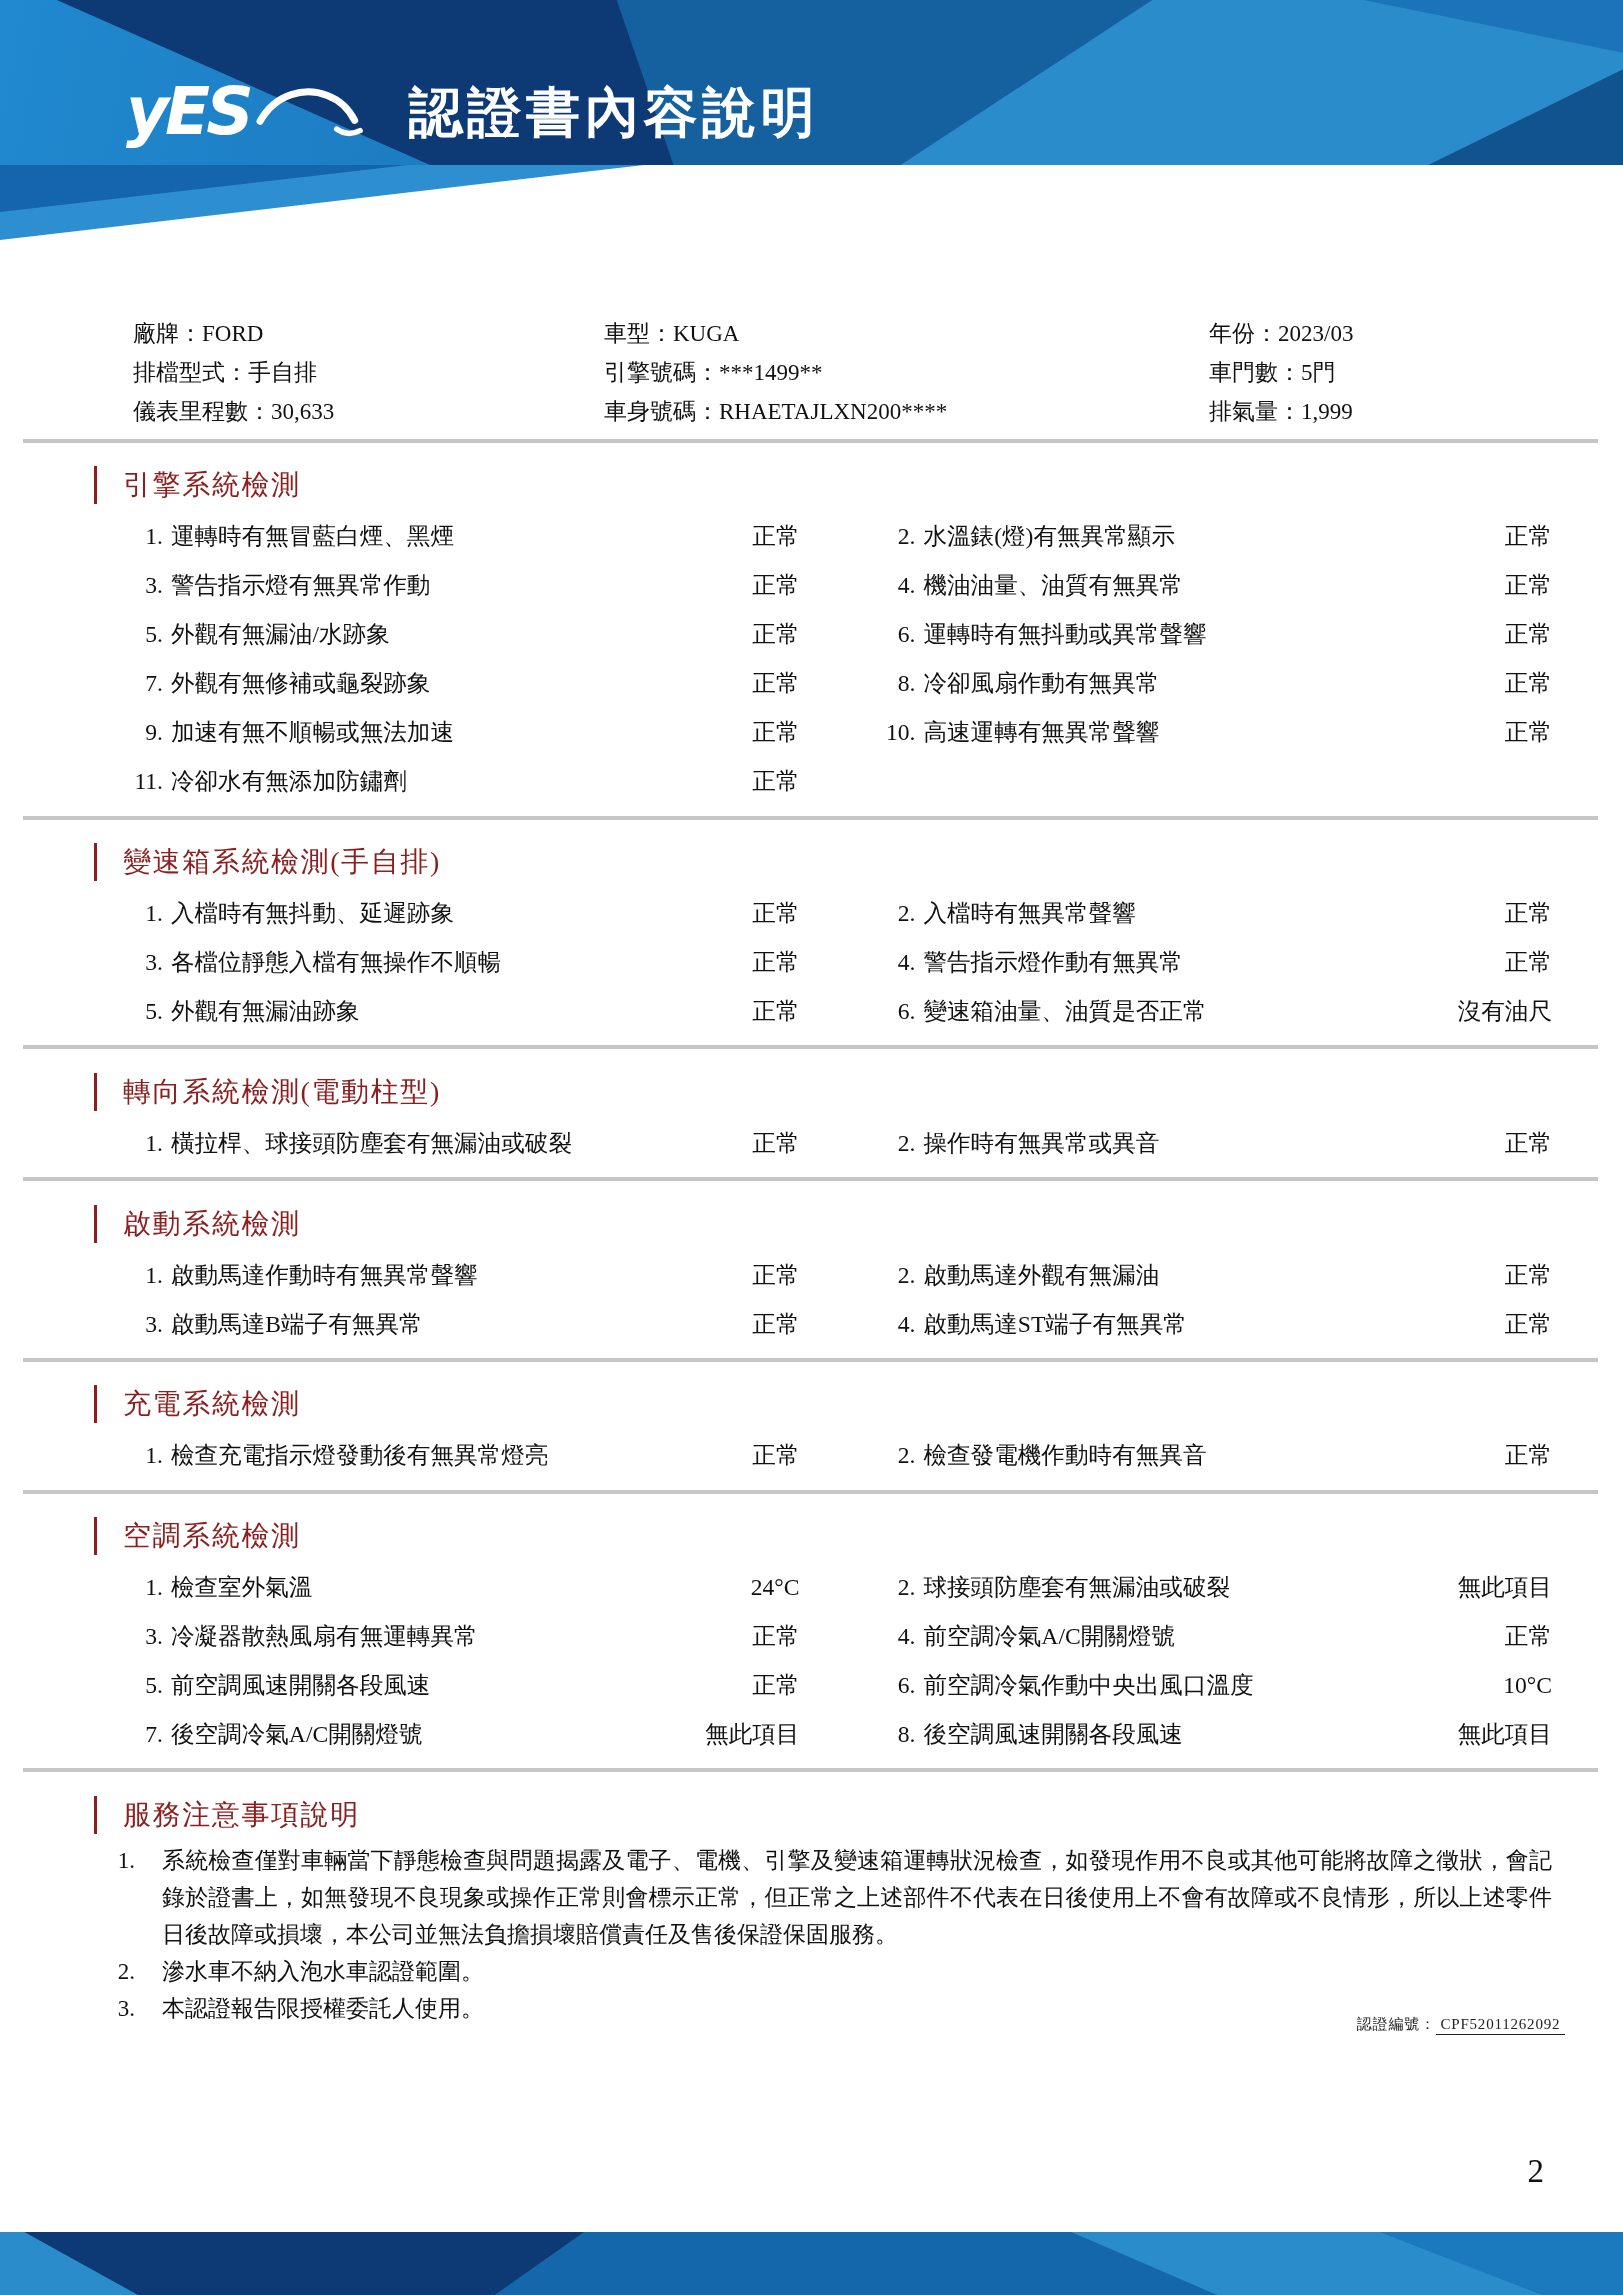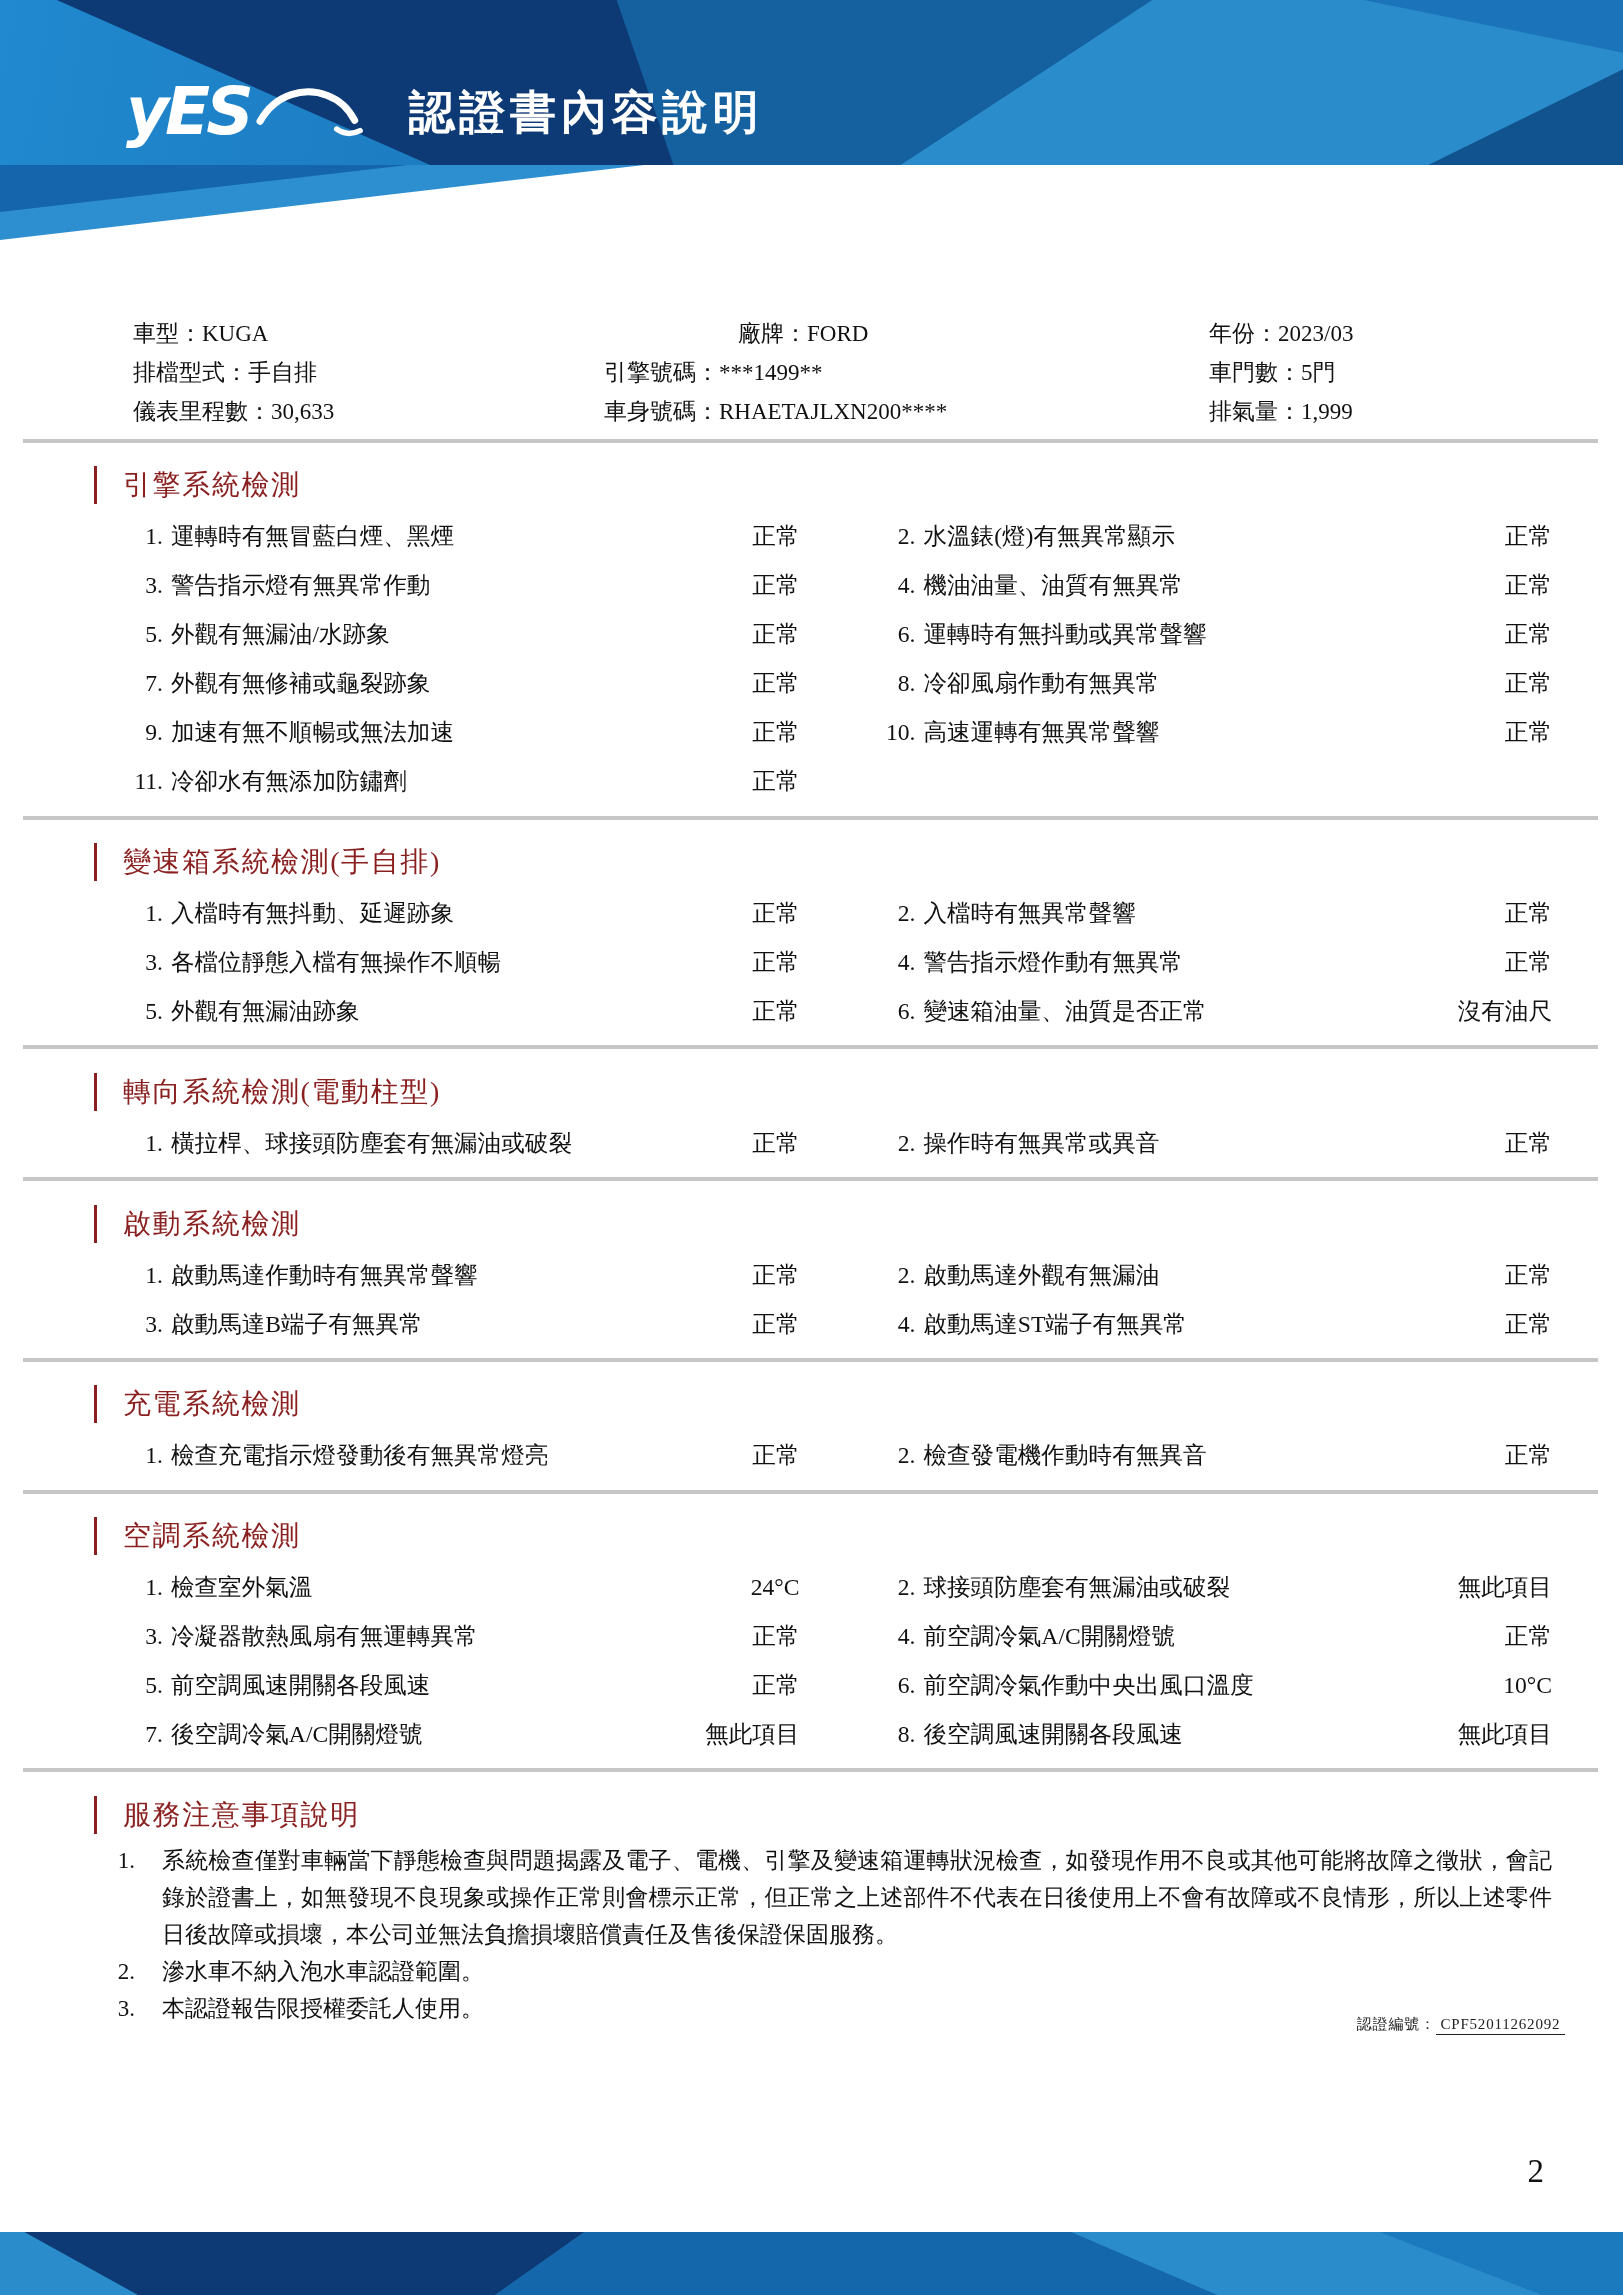--- a/index.html
+++ b/index.html
@@ -21,21 +21,21 @@
   .w2{width:408px;height:47px;background:#1565ad;clip-path:polygon(0 0,100% 0,0 100%);}
   .header-content{position:absolute;left:126px;top:79px;display:flex;align-items:center;gap:36px;}
   .logo{display:flex;align-items:center;}
   .logo-text{
     font-family:"DejaVu Sans","Liberation Sans",sans-serif;font-style:italic;font-weight:bold;
     font-size:66px;line-height:66px;color:#fff;letter-spacing:-3.9px;
   }
   .logo-car{margin-left:4.7px;margin-bottom:4.7px;}
   .page-title{
     margin:0;font-family:"Liberation Sans","DejaVu Sans",sans-serif;font-weight:bold;
-    font-size:46px;color:#ffffff;letter-spacing:4.7px;line-height:63px;
+    font-size:54px;color:#ffffff;letter-spacing:4.7px;line-height:63px;
   }
   
   .content{padding:314px 71px 0 94px;}
   .vrow{display:flex;font-size:23px;line-height:39px;padding-left:39px;}
   .vcell{white-space:nowrap;}
   .vc0{width:471px;}
   .vc1{width:605px;}
   .vc2{flex:1;}
   .divider{height:3.9px;background:#c6c6c6;margin:9.4px -46px 0 -71px;}
   .divider.first{margin-top:7.9px;}
@@ -88,22 +88,22 @@
     <h1 class="page-title">認證書內容說明</h1>
   </div>
 </div>
 <div class="wedge w1"></div>
 <div class="wedge w2"></div>
 
 <div class="content">
 
   <div>
     <div class="vrow">
+      <div class="vcell vc0"><span>廠牌：</span><span>FORD</span></div>
       <div class="vcell vc1"><span>車型：</span><span>KUGA</span></div>
-      <div class="vcell vc0"><span>廠牌：</span><span>FORD</span></div>
       <div class="vcell vc2"><span>年份：</span><span>2023/03</span></div>
     </div>
     <div class="vrow">
       <div class="vcell vc0"><span>排檔型式：</span><span>手自排</span></div>
       <div class="vcell vc1"><span>引擎號碼：</span><span>***1499**</span></div>
       <div class="vcell vc2"><span>車門數：</span><span>5門</span></div>
     </div>
     <div class="vrow">
       <div class="vcell vc0"><span>儀表里程數：</span><span>30,633</span></div>
       <div class="vcell vc1"><span>車身號碼：</span><span>RHAETAJLXN200****</span></div>

